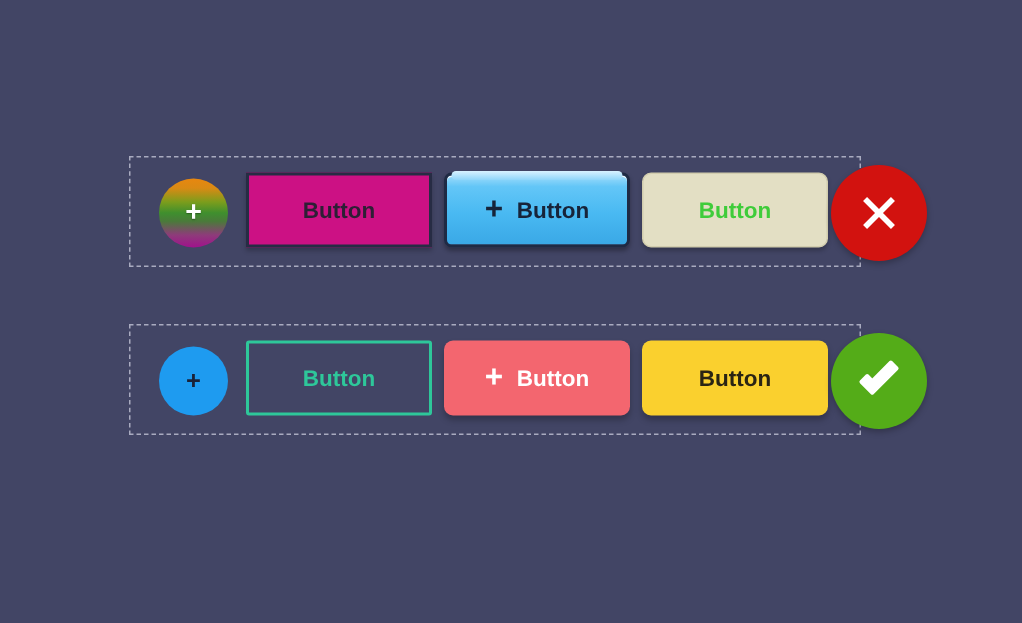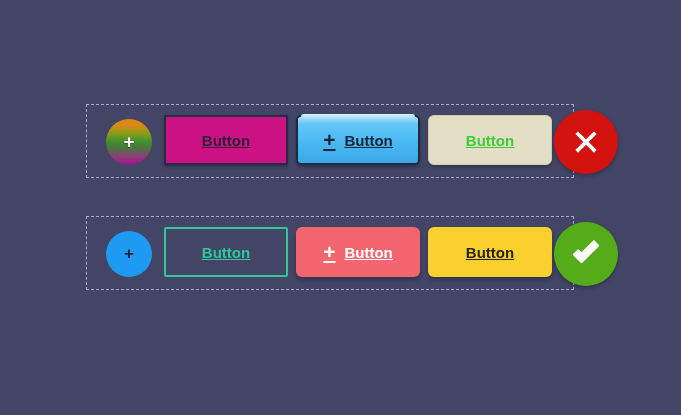--- a/index.html
+++ b/index.html
@@ -126,21 +126,20 @@
   
   .rect-btn {
     display: flex;
     align-items: center;
     justify-content: center;
     gap: 9px;
     font-size: 15px;
     cursor: pointer;
     user-select: none;
     white-space: nowrap;
-    text-decoration: underline;
   }
   .rect-btn .plus-glyph {
     font-size: 21px;
     font-weight: bold;
     line-height: 1;
     margin-top: -2px;
   }
 
   
   #btn-magenta {

